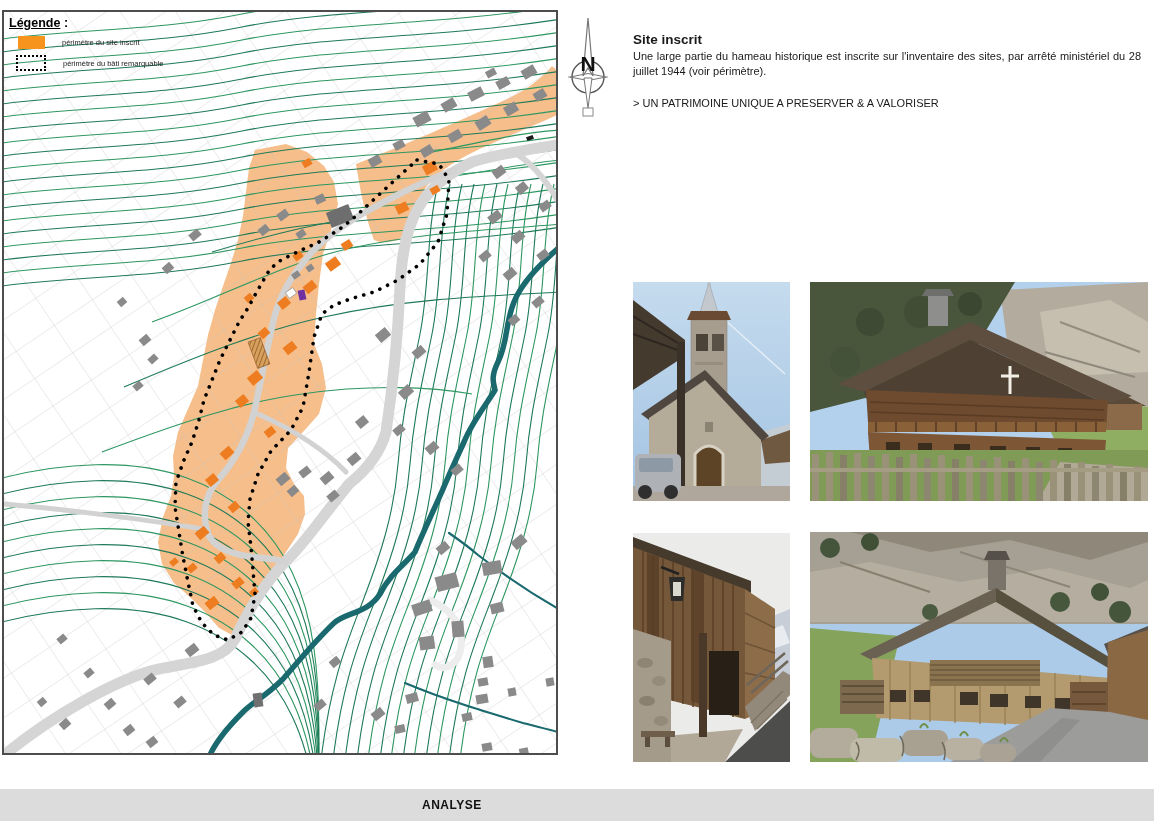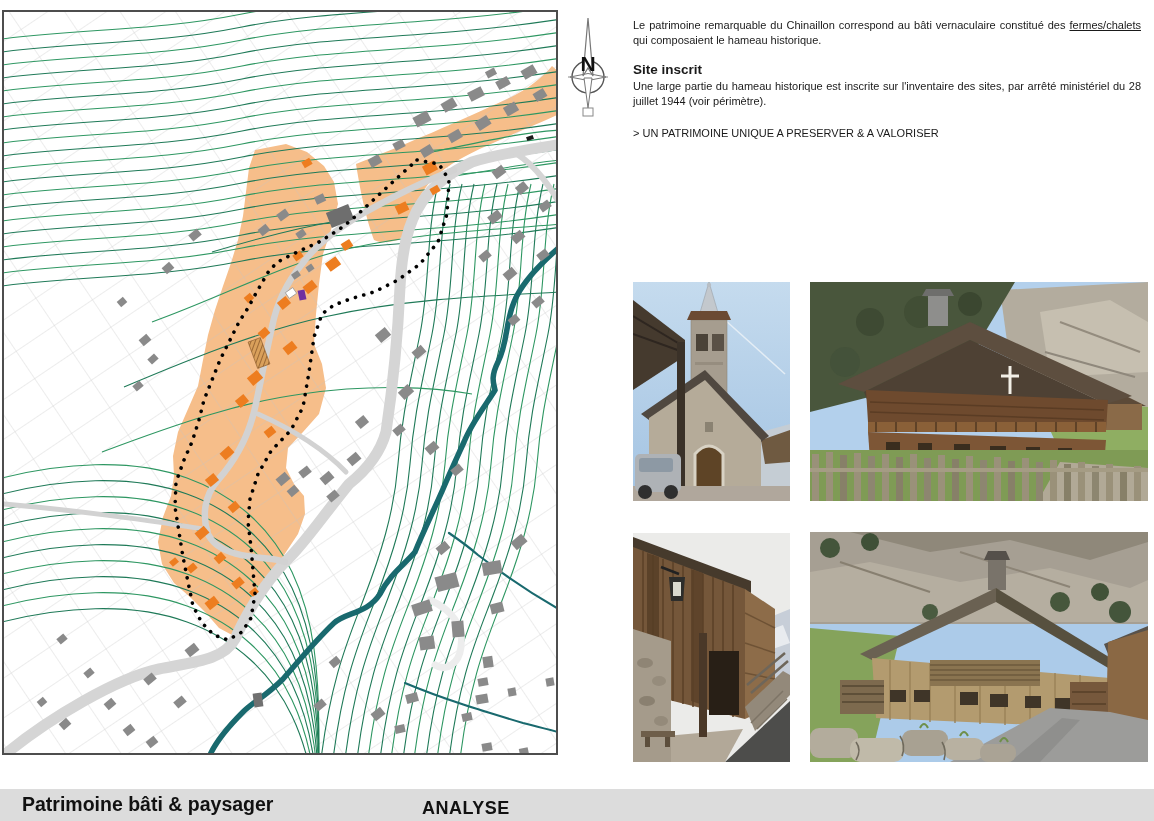--- a/index.html
+++ b/index.html
@@ -30,21 +30,21 @@
   
   .photo{position:absolute;overflow:hidden;background:#ccc;}
   .photo svg{display:block;width:100%;height:100%;}
   #photo1{left:633px;top:282px;width:157px;height:219px;}
   #photo2{left:810px;top:282px;width:338px;height:219px;}
   #photo3{left:633px;top:533px;width:157px;height:229px;}
   #photo4{left:810px;top:532px;width:338px;height:230px;}
   
   .footer{position:absolute;left:0;top:789px;width:1154px;height:32px;background:#dcdcdc;}
   .footer-title{position:absolute;left:22px;top:4px;font-size:19.5px;font-weight:bold;color:#111;}
-  .footer-tab{position:absolute;left:422px;top:9px;font-size:18px;font-weight:bold;
+  .footer-tab{position:absolute;left:422px;top:9px;font-size:12px;font-weight:bold;
               letter-spacing:.5px;color:#111;}
 </style>
 </head>
 <body>
 
 <div class="page">
 
   <div class="map-frame">
     <svg viewBox="2 10 552 741" preserveAspectRatio="none">
       <defs>
@@ -266,33 +266,43 @@
 
       <path fill="none" stroke="#000" stroke-width="3.6" stroke-linecap="round" stroke-dasharray="0.1 8.5" d="M415,158 L437,162 L447,178 L445,212 L436,240 L418,262 L396,278 L372,290 L348,297 L332,303
                L320,312 L312,335 L307,370 L301,405 L289,428 L269,449 L256,472 L248,497 L246,520 L249,545
                L251,568 L253,592 L249,616 L240,630 L226,638 L212,633 L200,621 L191,604 L186,580 L181,555
                L177,530 L173,505 L174,480 L182,458 L190,440 L197,418 L202,398 L210,378 L218,358 L228,338
                L237,320 L246,306 L253,293 L261,279 L268,267 L279,258 L291,252 L304,246 L317,240 L330,232
                L342,224 L355,213 L368,201 L381,189 L394,177 L405,167 Z"></path>
     </svg>
   </div>
 
+  <div class="legend">
+    <div class="legend-title"><span class="u">Légende</span><span> :</span></div>
+    <div class="legend-row">
+      <div class="swatch-site"></div>
+      <div class="legend-label">périmètre du site inscrit</div>
+    </div>
+    <div class="legend-row">
+      <div class="swatch-bati"></div>
+      <div class="legend-label">périmètre du bâti remarquable</div>
+    </div>
+  </div>
 
   <svg class="north" viewBox="0 0 50 110">
     <circle cx="25" cy="65" r="16" fill="none" stroke="#555" stroke-width="1.4"></circle>
     <path d="M5,65 H45" stroke="#888" stroke-width="1"></path>
     <path d="M7,65 L25,61.5 L43,65 L25,68.5 Z" fill="#fff" stroke="#777" stroke-width="1"></path>
     <path d="M25,6 L20,64 L25,56 L30,64 Z" fill="#fff" stroke="#777" stroke-width="1.2"></path>
     <path d="M21,66 L25,96 L29,66 Z" fill="#fff" stroke="#777" stroke-width="1"></path>
     <rect x="20" y="96" width="10" height="8" fill="#fff" stroke="#888" stroke-width="1"></rect>
     <text x="25" y="59" text-anchor="middle" font-size="21" font-weight="bold" fill="#111" font-family="Liberation Sans, sans-serif">N</text>
   </svg>
 
   <div class="right-col">
-    <p><span>Le patrimoine remarquable du Chinaillon correspond au bâti vernaculaire constitué des </span><span class="ul">fermes/chalets</span><span> qui composaient le hameau historique.</span></p>
 
 
     <div class="sec-h">Site inscrit</div>
     <p>Une large partie du hameau historique est inscrite sur l'inventaire des sites, par arrêté ministériel du 28 juillet 1944 (voir périmètre).</p>
 
     <p class="callout">&gt; UN PATRIMOINE UNIQUE A PRESERVER &amp; A VALORISER</p>
   </div>
 
   <div class="photo" id="photo1">
     <svg viewBox="0 0 157 219">
@@ -472,17 +482,16 @@
         <rect x="92" y="198" width="46" height="26" rx="9" fill="#a8a192"></rect>
         <rect x="134" y="206" width="40" height="22" rx="9" fill="#b8b1a1"></rect>
         <rect x="170" y="212" width="36" height="18" rx="8" fill="#aaa395"></rect>
         <path d="M46,210 q6,8 0,18 M90,204 q6,9 2,20 M132,210 q5,8 2,18" stroke="#6f6a5c" stroke-width="1.6" fill="none"></path>
         <path d="M110,196 q4,-8 8,0 M150,204 q4,-8 8,0 M190,210 q4,-8 8,0" stroke="#6f8f4a" stroke-width="2" fill="none"></path>
       </g>
     </svg>
   </div>
 
   <div class="footer">
-    <div class="footer-title">Patrimoine bâti &amp; paysager</div>
     <div class="footer-tab">ANALYSE</div>
   </div>
 
 </div>
 
 </body></html>

